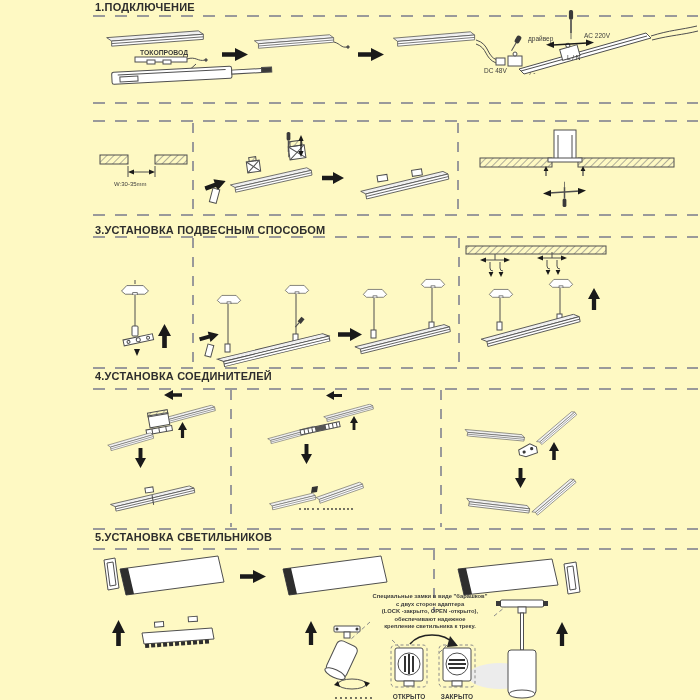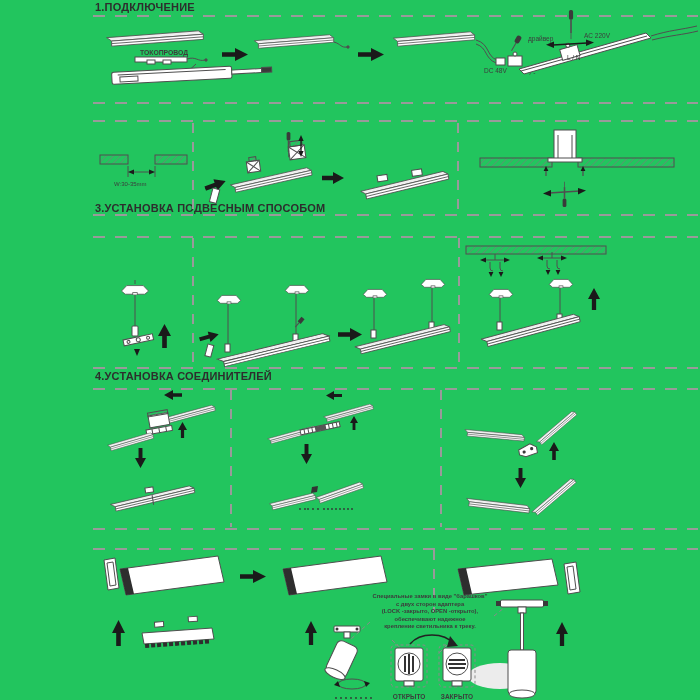--- a/index.html
+++ b/index.html
@@ -1,16 +1,16 @@
 <!DOCTYPE html>
 <html><head>
 <meta charset="utf-8">
 <style>
   html,body{margin:0;padding:0;background:#fff;}
-  #page{position:relative;width:700px;height:700px;background:#22c55e;overflow:hidden;
+  #page{position:relative;width:700px;height:700px;background:#fef9c3;overflow:hidden;
         font-family:"Liberation Sans",sans-serif;}
   .stitle{position:absolute;left:95px;font-weight:bold;font-size:11px;color:#2d2d2d;
           letter-spacing:.2px;white-space:nowrap;}
   .hd{position:absolute;left:93px;width:605px;height:2px;
       background:repeating-linear-gradient(90deg,#9a9a9a 0 12px,transparent 12px 22px);}
   .vd{position:absolute;width:2px;
       background:repeating-linear-gradient(180deg,#9a9a9a 0 10px,transparent 10px 19px);}
   .art{position:absolute;overflow:visible;}
   svg text{font-family:"Liberation Sans",sans-serif;fill:#3c3c3c;stroke:none;}
   .note{position:absolute;left:360px;top:593px;width:140px;text-align:center;
@@ -41,22 +41,23 @@
       <rect x="3.5" y="0" width="5" height="11" rx="2" fill="#3a3a3a" stroke="none"></rect>
       <line x1="6" y1="11" x2="6" y2="26" stroke-width="2"></line>
       <line x1="6" y1="26" x2="6" y2="33" stroke-width="1"></line>
     </symbol>
   </defs>
 </svg>
 
 <div id="page">
 
   <div class="stitle" style="top:1px">1.ПОДКЛЮЧЕНИЕ</div>
-  <div class="stitle" style="top:202px">3.УСТАНОВКА ПОДВЕСНЫМ СПОСОБОМ</div>
+  <div class="stitle" style="top:224px">3.УСТАНОВКА ПОДВЕСНЫМ СПОСОБОМ</div>
   <div class="stitle" style="top:370px">4.УСТАНОВКА СОЕДИНИТЕЛЕЙ</div>
+  <div class="stitle" style="top:531px">5.УСТАНОВКА СВЕТИЛЬНИКОВ</div>
 
   <div class="hd" style="top:15px"></div>
   <div class="hd" style="top:102px"></div>
   <div class="hd" style="top:120px"></div>
   <div class="hd" style="top:214px"></div>
   <div class="hd" style="top:236px"></div>
   <div class="hd" style="top:367px"></div>
   <div class="hd" style="top:388px"></div>
   <div class="hd" style="top:528px"></div>
   <div class="hd" style="top:548px"></div>

